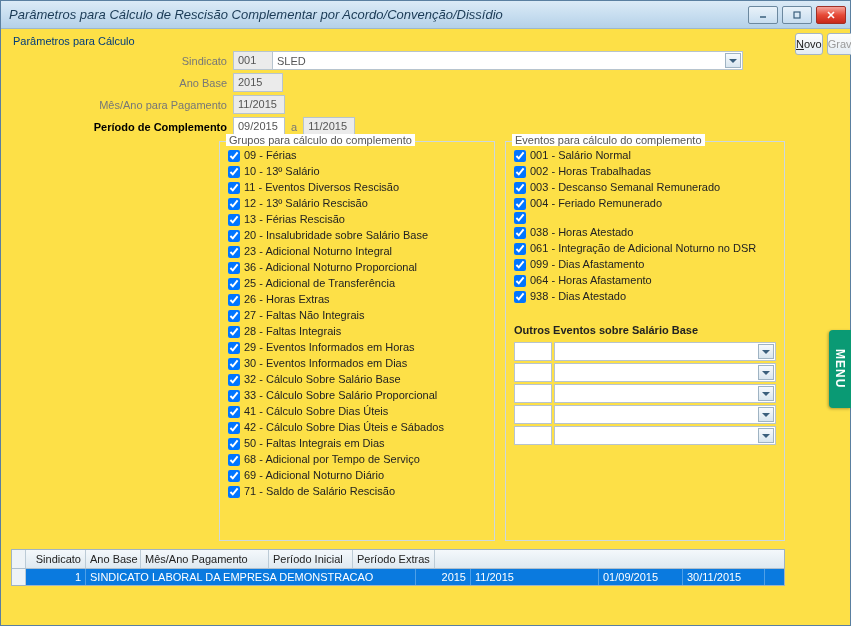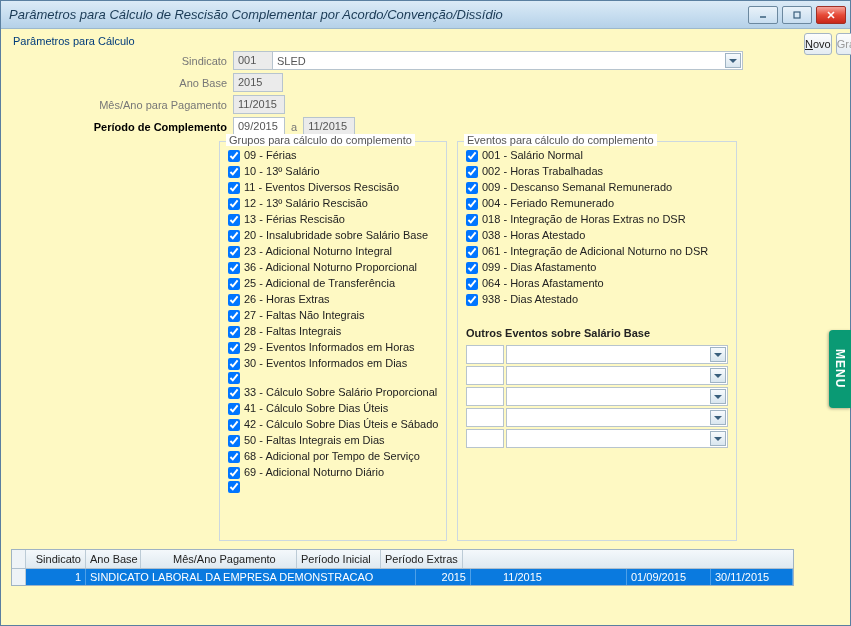--- a/index.html
+++ b/index.html
@@ -45,21 +45,21 @@
   }
   .win-btn.close {
     background: linear-gradient(to bottom, #f5a49a 0%, #e64a37 50%, #c8281a 100%);
     border-color: #a03025;
     color: #fff;
     font-weight: bold;
   }
   .win-btn svg { width: 10px; height: 10px; }
   .content {
     flex: 1;
-    background: #fef9c3;
+    background: #fde047;
     position: relative;
     padding: 4px 10px 4px 10px;
     display: flex;
   }
   .main-col { flex: 1; display: flex; flex-direction: column; }
   .side-col { width: 100px; display: flex; flex-direction: row; gap: 4px; padding-left: 10px; }
   .side-btn {
     height: 22px;
     border: 1px solid #a5b5c4;
     background: linear-gradient(to bottom, #fdfdfd, #e4ecf3);
@@ -142,21 +142,21 @@
   }
   .groupbox .gb-title {
     position: absolute;
     top: -8px;
     left: 6px;
     background: #fff;
     padding: 0 3px;
     color: #555;
     font-size: 11px;
   }
-  .groupbox.grupos { width: 228px; height: 400px; }
+  .groupbox.grupos { width: 276px; height: 400px; }
   .groupbox.eventos { width: 280px; height: 400px; display: flex; flex-direction: column; }
   .check-list { display: flex; flex-direction: column; gap: 1px; overflow: hidden; }
   .chk {
     display: flex;
     align-items: center;
     gap: 4px;
     line-height: 15px;
     white-space: nowrap;
   }
   .chk input { width: 12px; height: 12px; margin: 0; }
@@ -201,21 +201,21 @@
     border-right: 1px solid #4ea0e8;
     padding: 2px 4px;
     white-space: nowrap;
     overflow: hidden;
   }
   .grid-col-sel { width: 14px; background: #eef3f7 !important; border-right: 1px solid #bccbd6 !important;}
   .grid-row .grid-col-sel { background: #eef3f7 !important; }
   .col-sind { width: 60px; text-align: right; }
   .col-desc { width: 330px; }
   .col-ano { width: 55px; text-align: right; }
-  .col-mes { width: 128px; margin-left: 28px; }
+  .col-mes { width: 128px; }
   .col-pi { width: 84px; }
   .col-pf { width: 82px; }
   .grid-row .col-sind, .grid-row .col-ano { text-align: right; }
   .menu-tab {
     position: absolute;
     right: 0;
     top: 330px;
     width: 22px;
     height: 78px;
     background: #0a9a74;
@@ -347,20 +347,21 @@
               <label class="chk">
                 <input type="checkbox" checked="" style="">
                 <span>29 - Eventos Informados em Horas</span>
               </label>
               <label class="chk">
                 <input type="checkbox" checked="" style="">
                 <span>30 - Eventos Informados em Dias</span>
               </label>
               <label class="chk">
                 <input type="checkbox" checked="" style="">
+                <span>32 - Cálculo Sobre Salário Base</span>
               </label>
               <label class="chk">
                 <input type="checkbox" checked="" style="">
                 <span>33 - Cálculo Sobre Salário Proporcional</span>
               </label>
               <label class="chk">
                 <input type="checkbox" checked="" style="">
                 <span>41 - Cálculo Sobre Dias Úteis</span>
               </label>
               <label class="chk">
@@ -374,46 +375,46 @@
               <label class="chk">
                 <input type="checkbox" checked="" style="">
                 <span>68 - Adicional por Tempo de Serviço</span>
               </label>
               <label class="chk">
                 <input type="checkbox" checked="" style="">
                 <span>69 - Adicional Noturno Diário</span>
               </label>
               <label class="chk">
                 <input type="checkbox" checked="" style="">
+                <span>71 - Saldo de Salário Rescisão</span>
               </label>
             </div>
         </div>
 
         <div class="groupbox eventos">
           <div class="gb-title">Eventos para cálculo do complemento</div>
           <div class="check-list" id="eventos-list">
               <label class="chk">
                 <input type="checkbox" checked="" style="">
                 <span>001 - Salário Normal</span>
               </label>
               <label class="chk">
                 <input type="checkbox" checked="" style="">
                 <span>002 - Horas Trabalhadas</span>
               </label>
               <label class="chk">
                 <input type="checkbox" checked="" style="">
-                <span>009 - Descanso Semanal Remunerado</span>
+                <span>003 - Descanso Semanal Remunerado</span>
               </label>
               <label class="chk">
                 <input type="checkbox" checked="" style="">
                 <span>004 - Feriado Remunerado</span>
               </label>
               <label class="chk">
                 <input type="checkbox" checked="" style="">
-                <span>018 - Integração de Horas Extras no DSR</span>
               </label>
               <label class="chk">
                 <input type="checkbox" checked="" style="">
                 <span>038 - Horas Atestado</span>
               </label>
               <label class="chk">
                 <input type="checkbox" checked="" style="">
                 <span>061 - Integração de Adicional Noturno no DSR</span>
               </label>
               <label class="chk">

